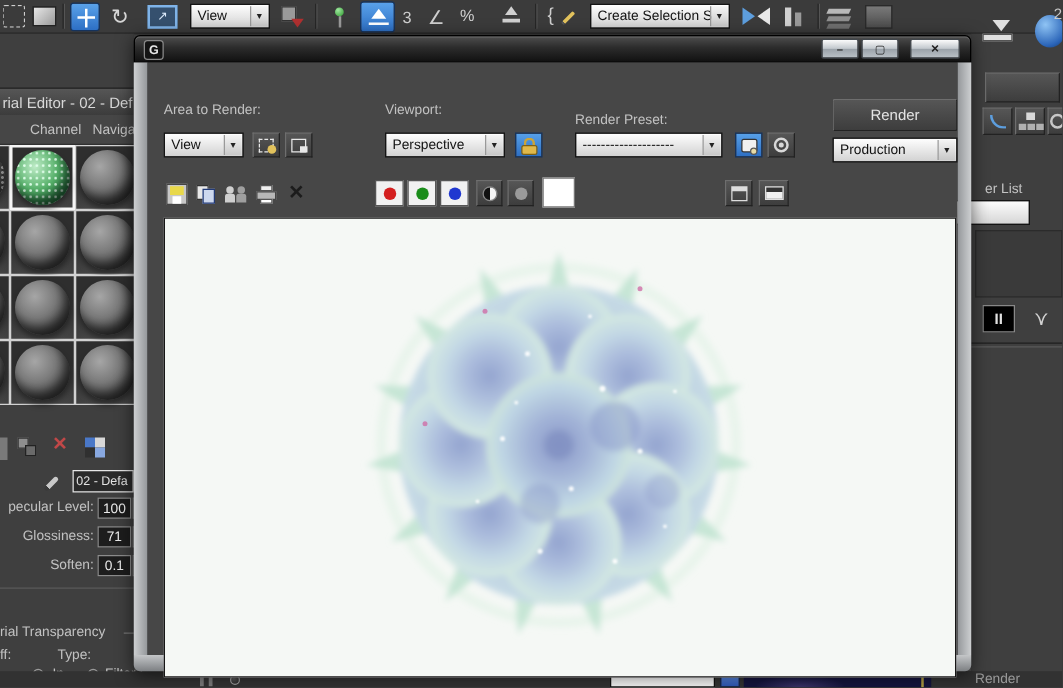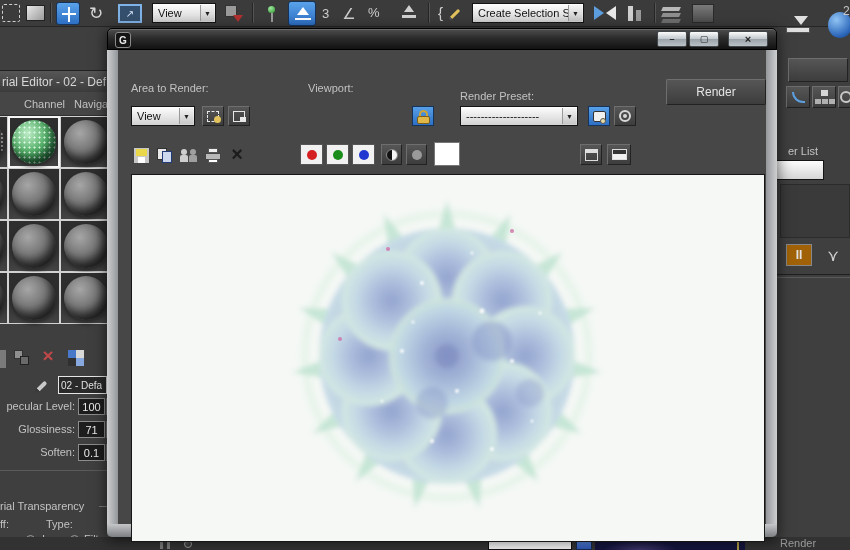--- a/index.html
+++ b/index.html
@@ -255,21 +255,21 @@
       <span class="abs" style="left:2px;top:12px;width:6px;height:5px;background:#b0b0b0"></span>
       <span class="abs" style="left:9px;top:12px;width:6px;height:5px;background:#b0b0b0"></span>
       <span class="abs" style="left:16px;top:12px;width:6px;height:5px;background:#b0b0b0"></span>
     </div>
     <div class="dkbtn" style="left:61px;top:59px;width:16px;height:22px">
       <span style="width:12px;height:12px;border:2px solid #c8c8c8;border-radius:50%"></span>
     </div>
     <span class="lbl" style="left:11px;top:118px;font-size:11px;color:#c4c4c4">er List</span>
     <div class="abs" style="left:-15px;top:133px;width:62px;height:20px;background:linear-gradient(#fdfdfd,#d6d6d6);border:1px solid #141414"></div>
     <div class="abs" style="left:3px;top:157px;width:70px;height:54px;background:#3a3a3a;border:1px solid #2b2b2b"></div>
-    <div class="abs" style="left:9px;top:217px;width:26px;height:22px;border:1px solid #888;background:#a16207;display:flex;align-items:center;justify-content:center">
+    <div class="abs" style="left:9px;top:217px;width:26px;height:22px;border:1px solid #888;background:#000000;display:flex;align-items:center;justify-content:center">
       <span style="color:#e2e2e2;font-size:12px;font-weight:bold">II</span>
     </div>
     <div class="abs ico" style="left:43px;top:217px;width:26px;height:22px;font-size:16px;color:#d2d2d2">⋎</div>
     <div class="abs" style="left:0;top:247px;width:73px;height:1px;background:#1f1f1f"></div>
     <div class="abs" style="left:0;top:250px;width:73px;height:1px;background:#5a5a5a"></div>
   </div>
 
   <div class="abs" style="left:0;top:537px;width:850px;height:13px;background:#323232">
     <span class="abs" style="left:160px;top:1px;width:3px;height:11px;background:#7a7a7a"></span>
     <span class="abs" style="left:167px;top:1px;width:3px;height:11px;background:#7a7a7a"></span>
@@ -312,20 +312,24 @@
       <div class="dkbtn" style="left:84px;top:56px;width:22px;height:20px">
         <span style="width:12px;height:11px;border:1px dashed #e8e8e8"></span>
         <span class="abs" style="left:11px;top:9px;width:7px;height:7px;border-radius:50%;background:#e2c25c"></span>
       </div>
       <div class="dkbtn" style="left:110px;top:56px;width:22px;height:20px">
         <span style="width:12px;height:11px;border:1px solid #e8e8e8"></span>
         <span class="abs" style="left:11px;top:10px;width:6px;height:5px;background:#e8e8e8"></span>
       </div>
 
       <span class="lbl" style="left:190px;top:32px">Viewport:</span>
+      <div class="cmb" style="left:190px;top:56px;width:96px">
+        <span>Perspective</span>
+        <span class="ar">▼</span>
+      </div>
       <div class="bluebtn" style="left:294px;top:56px;width:22px;height:20px">
         <span class="abs" style="left:6px;top:3px;width:9px;height:7px;border:2px solid #caa43a;border-bottom:none;border-radius:5px 5px 0 0"></span>
         <span class="abs" style="left:4px;top:9px;width:13px;height:8px;background:#e0b84a;border:1px solid #7a5f18;border-radius:2px"></span>
       </div>
 
       <span class="lbl" style="left:342px;top:40px">Render Preset:</span>
       <div class="cmb" style="left:342px;top:56px;width:118px">
         <span>--------------------</span>
         <span class="ar">▼</span>
       </div>
@@ -334,20 +338,24 @@
         <span class="abs" style="left:11px;top:11px;width:6px;height:6px;border-radius:50%;background:#e8dca8;border:1px solid #555"></span>
       </div>
       <div class="dkbtn" style="left:496px;top:56px;width:22px;height:20px">
         <span style="width:12px;height:12px;border:2px solid #d8d8d8;border-radius:50%;display:flex;align-items:center;justify-content:center">
           <span style="width:4px;height:4px;border-radius:50%;background:#d8d8d8"></span>
         </span>
       </div>
 
       <div class="dkbtn" style="left:548px;top:29px;width:100px;height:26px;border-radius:2px">
         <span style="color:#e4e4e4;font-size:12px">Render</span>
+      </div>
+      <div class="cmb" style="left:548px;top:60px;width:100px">
+        <span>Production</span>
+        <span class="ar">▼</span>
       </div>
 
       <div class="abs" style="left:15px;top:97px;width:17px;height:17px;background:#c8c8c8;border:1px solid #444">
         <span class="abs" style="left:2px;top:1px;width:11px;height:7px;background:#e8d84a"></span>
         <span class="abs" style="left:4px;top:9px;width:7px;height:6px;background:#fff"></span>
       </div>
       <div class="abs" style="left:38px;top:97px;width:18px;height:17px">
         <span class="abs" style="left:1px;top:1px;width:10px;height:12px;background:#e8e8e8;border:1px solid #333"></span>
         <span class="abs" style="left:6px;top:4px;width:10px;height:12px;background:#cdd8ee;border:1px solid #223a77"></span>
       </div>

